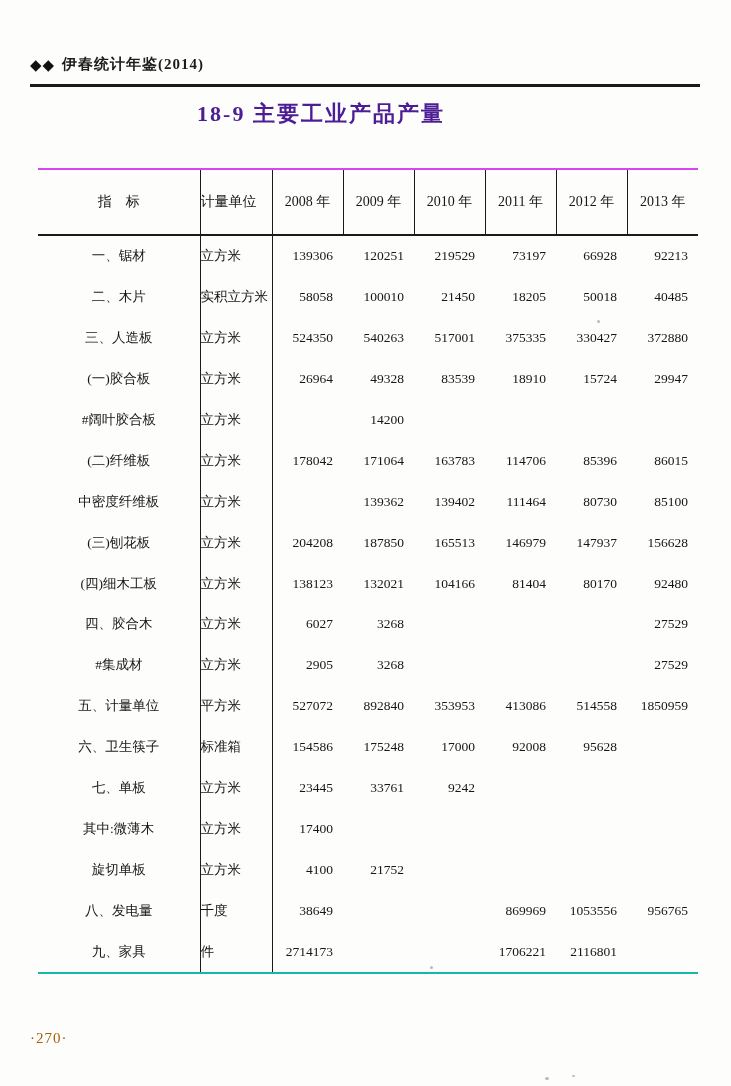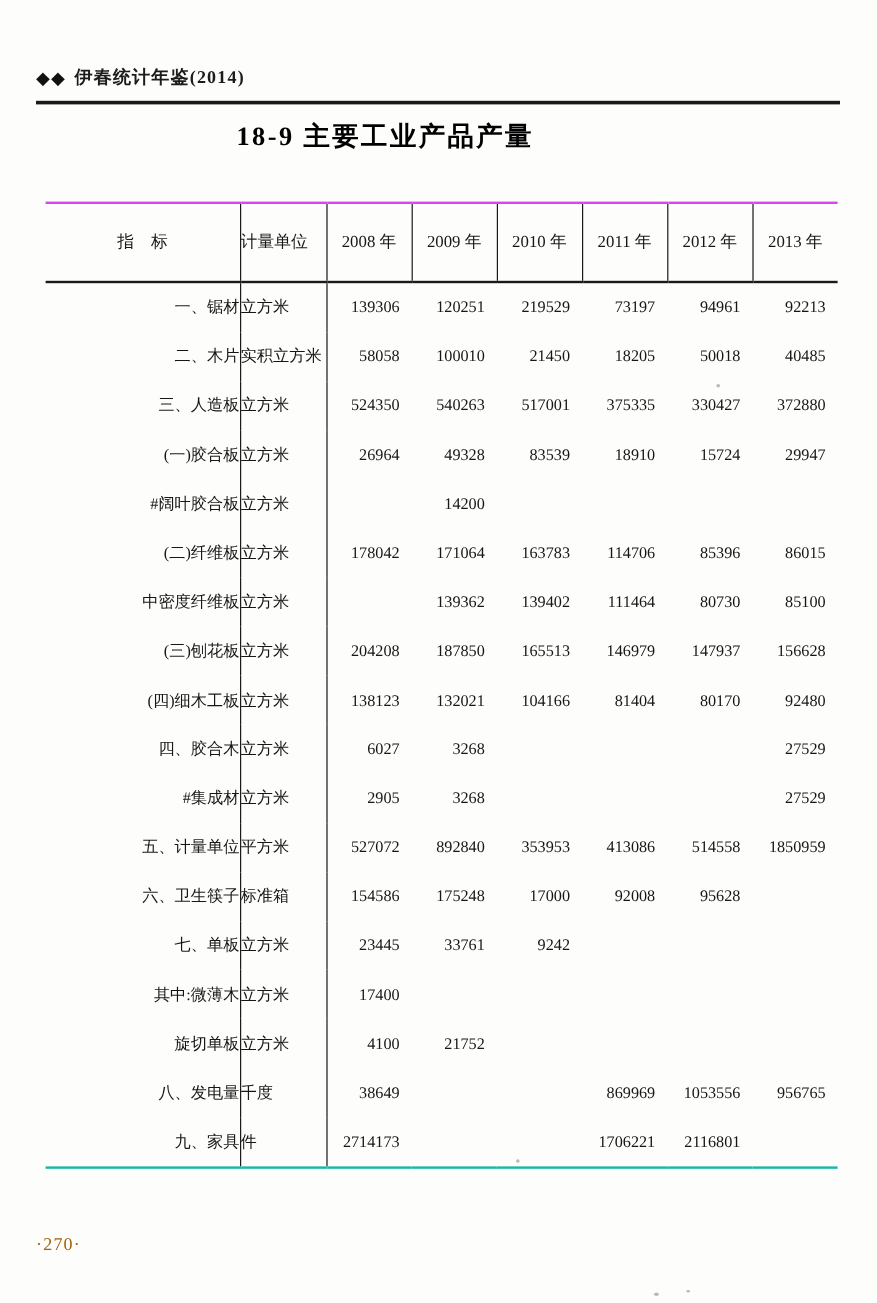--- a/index.html
+++ b/index.html
@@ -28,21 +28,21 @@
   }
   .header-rule{
     position:absolute;left:30px;top:84px;
     width:670px;height:3px;background:#1a1a1a;
   }
   
   .page-title{
     position:absolute;left:0;top:99px;width:642px;
     text-align:center;
     font-size:22px;font-weight:bold;letter-spacing:2px;
-    color:#000000;
+    color:#4c1d95;
   }
   
   table.stat-table{
     position:absolute;left:38px;top:168px;
     width:660px;
     border-collapse:collapse;
     table-layout:fixed;
   }
   .stat-table th{
     height:64px;
@@ -57,21 +57,21 @@
   .stat-table td{
     height:40.9px;
     font-size:13.5px;
     vertical-align:middle;
     padding:0;
     color:#161616;
     white-space:nowrap;
     overflow:hidden;
   }
   .stat-table tbody tr:last-child td{ border-bottom:2px solid #14b8a6;margin-left:40px; }
-  td.c-label{ text-align:right; }
+  td.c-label{ text-align:center; }
   td.c-unit,
   th.c-unit{ text-align:left; }
   td.c-unit{
     border-left:1.4px solid #1a1a1a;
     border-right:1.4px solid #1a1a1a;
   }
   td.c-val{ text-align:right; padding-right:10px; }
   .ind0{ padding-left:6px; }
   .ind1{ padding-left:12px; }
   .ind2{ padding-left:32px; }
@@ -128,21 +128,21 @@
         </tr>
     </thead>
     <tbody>
         <tr>
           <td class="c-label ind0">一、锯材</td>
           <td class="c-unit">立方米</td>
           <td class="c-val">139306</td>
           <td class="c-val">120251</td>
           <td class="c-val">219529</td>
           <td class="c-val">73197</td>
-          <td class="c-val">94961</td>
+          <td class="c-val">66928</td>
           <td class="c-val">92213</td>
         </tr>
         <tr>
           <td class="c-label ind0">二、木片</td>
           <td class="c-unit">实积立方米</td>
           <td class="c-val">58058</td>
           <td class="c-val">100010</td>
           <td class="c-val">21450</td>
           <td class="c-val">18205</td>
           <td class="c-val">50018</td>

